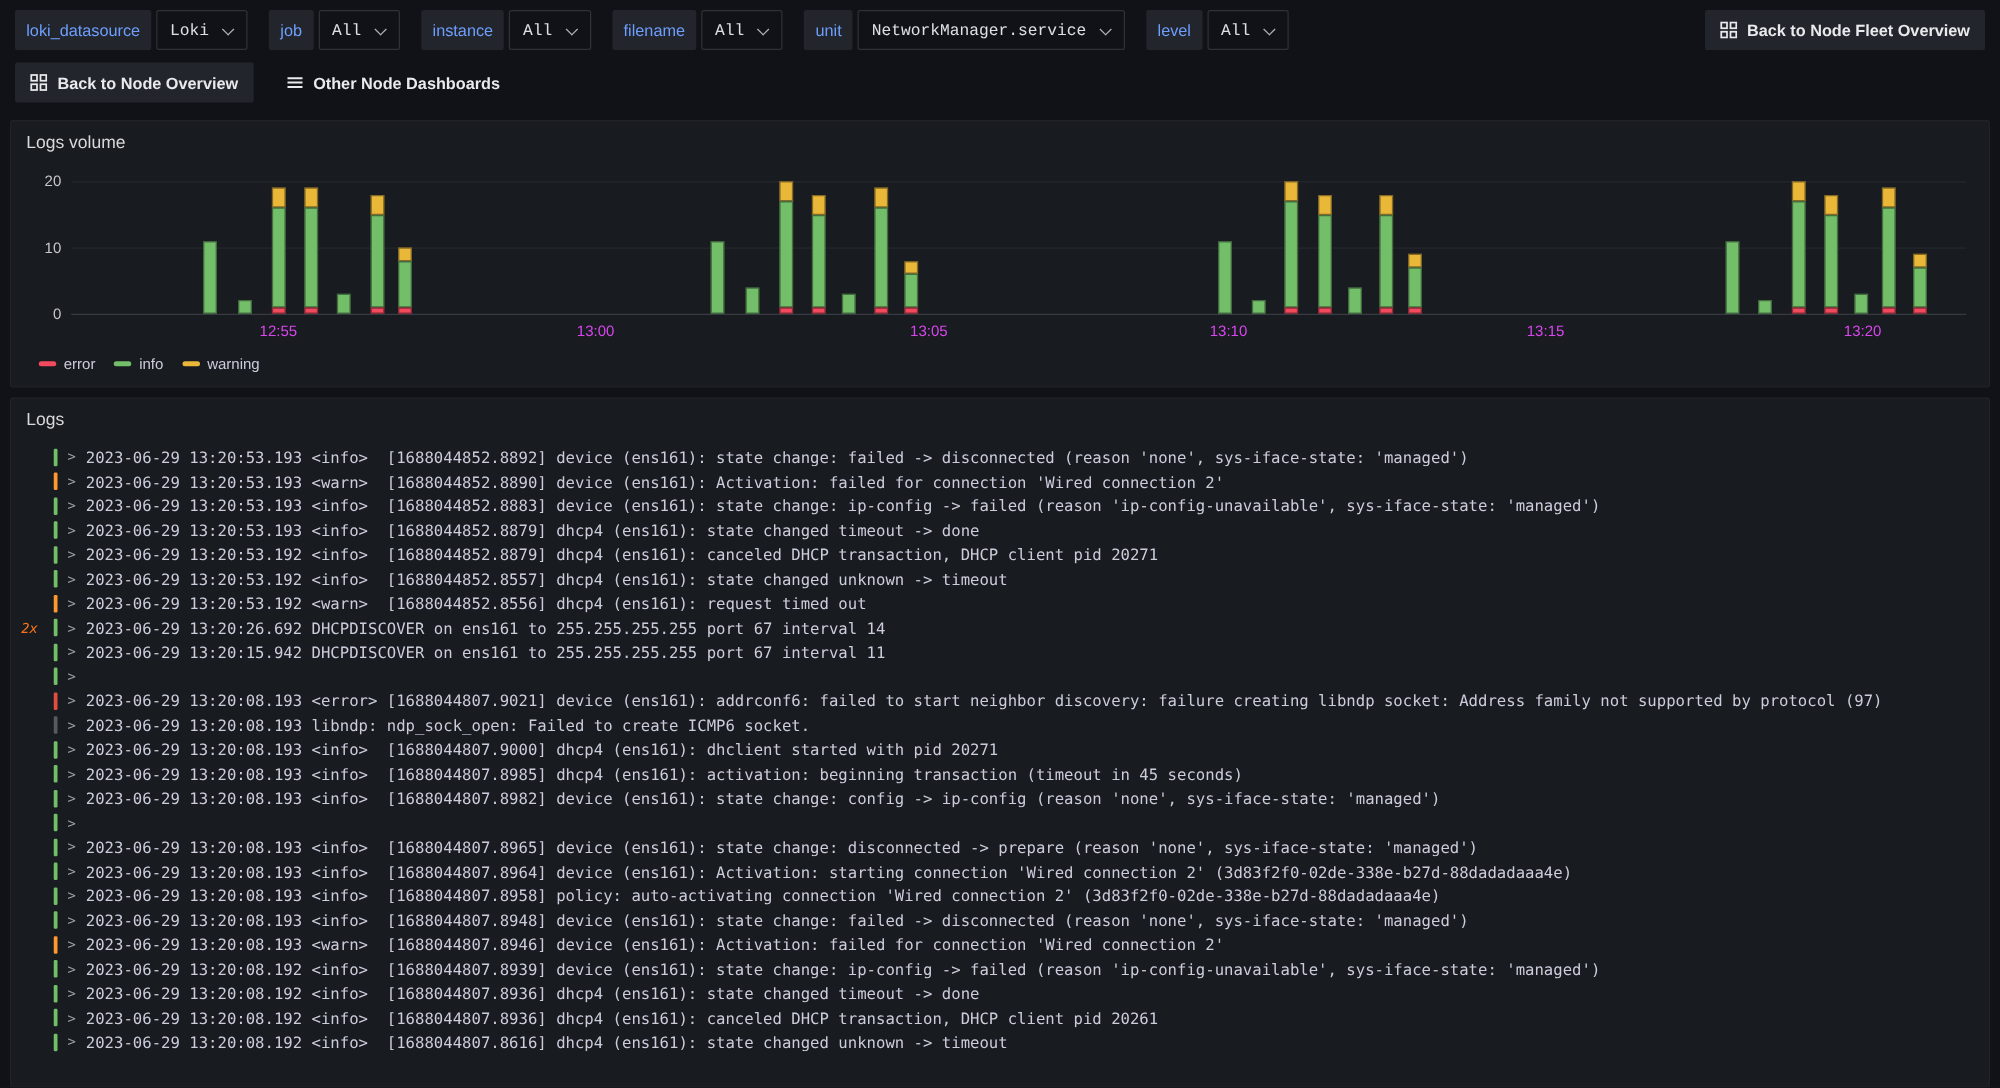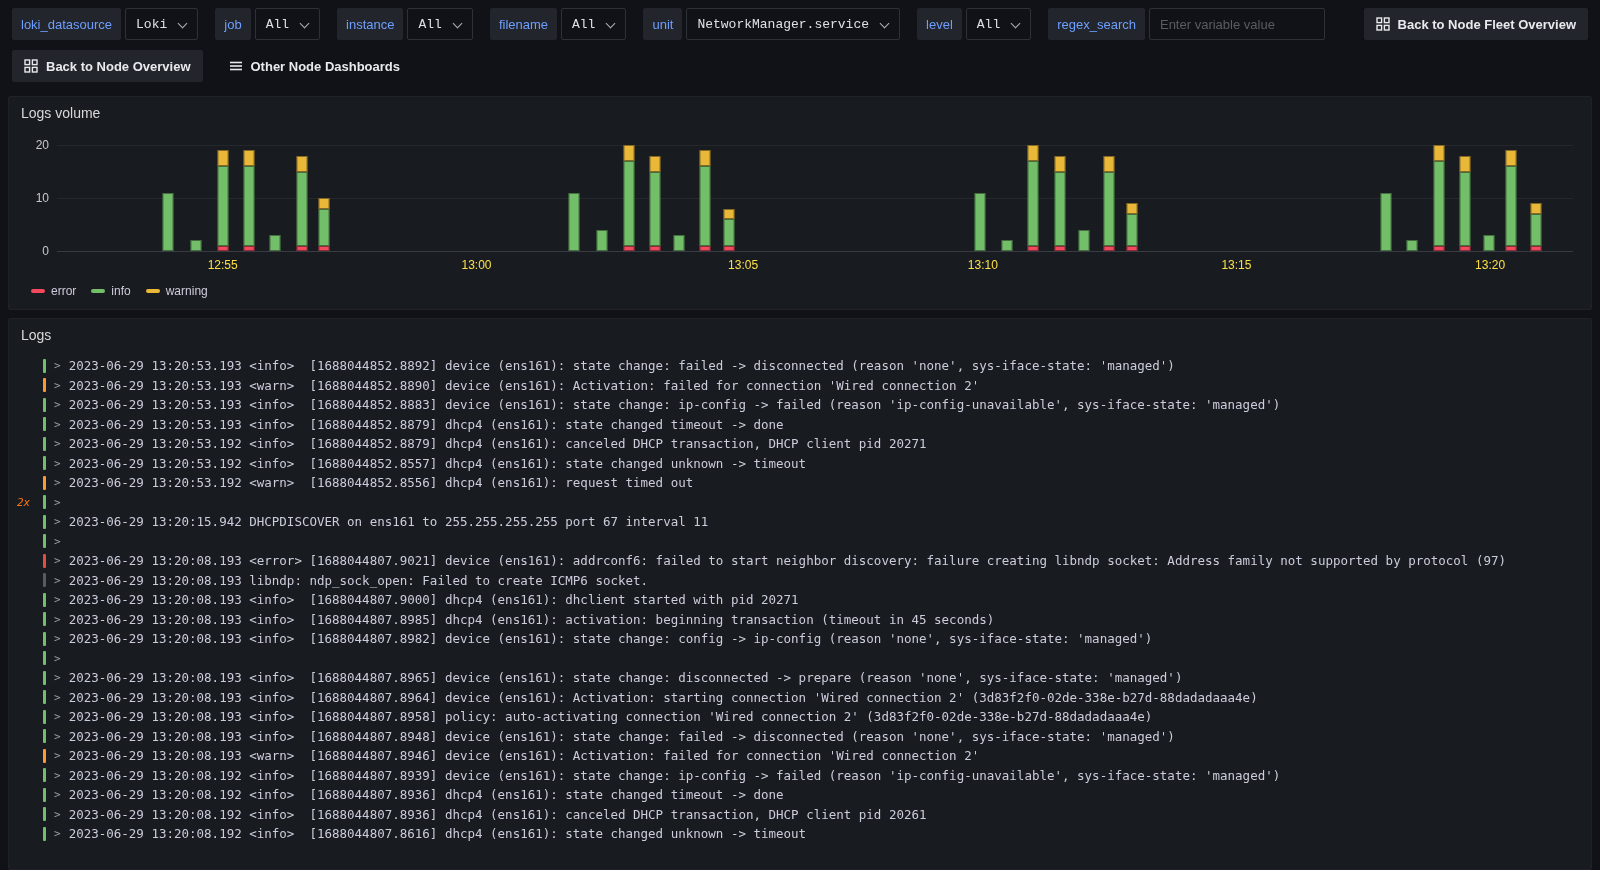--- a/index.html
+++ b/index.html
@@ -42,21 +42,21 @@
   
   .chart-body { padding:0 14px; }
   .plot { position:relative; height:106px; margin-left:34px; margin-right:4px; margin-top:18px;
           border-bottom:1px solid rgba(204,204,220,0.18); }
   .gridline { position:absolute; left:0; right:0; height:1px; background:rgba(204,204,220,0.07); }
   .ylabel { position:absolute; right:calc(100% + 8px); font-size:12px; color:#c7c8cd; line-height:14px; }
   .vbar { position:absolute; bottom:0; width:11px; transform:translateX(-50%);
           display:flex; flex-direction:column; justify-content:flex-end; cursor:pointer; }
   .vbar > div { border:1px solid rgba(10,11,14,0.45); }
   .xaxis { position:relative; height:17px; margin:6px 4px 0 34px; }
-  .xlabel { position:absolute; transform:translateX(-50%); font-size:12px; color:#fde047; }
+  .xlabel { position:absolute; transform:translateX(-50%); font-size:12px; color:#d946ef; }
   .legend { display:flex; align-items:center; gap:15px; margin:9px 0 0 8px; }
   .legend-item { display:flex; align-items:center; gap:6px; cursor:pointer; }
   .legend-dash { width:14px; height:4px; border-radius:2px; display:inline-block; }
   .legend-label { font-size:12px; color:#ccccdc; }
 
   
   .logs-rows { padding:6px 8px 0 8px; }
   .log-row { display:flex; align-items:center; height:19.5px; white-space:pre;
              font-family:"DejaVu Sans Mono",monospace; font-size:12.5px; color:#ccccdc; }
   .log-count { width:26px; flex:none; font-size:11px; color:#f97316;font-style:italic; }
@@ -110,24 +110,20 @@
   </div>
 
   <div class="var-group">
     <div class="var-label">level</div>
     <div class="var-value">
       <span>All</span>
       <span class="caret"></span>
     </div>
   </div>
 
-  <div class="var-group">
-    <div class="var-label">regex_search</div>
-    <input class="var-input" placeholder="Enter variable value" style="">
-  </div>
 
   <button class="btn push-right">
     <span style="display:flex;">
       <svg width="14" height="14" viewBox="0 0 14 14" fill="none" stroke="#e9eaee" stroke-width="1.4">
         <rect x="1" y="1" width="4.6" height="4.6"></rect>
           <rect x="8.4" y="1" width="4.6" height="4.6"></rect>
         <rect x="1" y="8.4" width="4.6" height="4.6"></rect>
           <rect x="8.4" y="8.4" width="4.6" height="4.6"></rect>
       </svg>
     </span>
@@ -314,21 +310,21 @@
 <div class="panel" id="logs-panel">
   <div class="panel-title">Logs</div>
   <div class="logs-rows">
       <div class="log-row"><span class="log-count"></span><span class="log-bar" style="background: rgb(115, 191, 105);"></span><span class="log-chevron">&gt;</span><span class="log-text">2023-06-29 13:20:53.193 &lt;info&gt;  [1688044852.8892] device (ens161): state change: failed -&gt; disconnected (reason 'none', sys-iface-state: 'managed')</span></div>
       <div class="log-row"><span class="log-count"></span><span class="log-bar" style="background: rgb(255, 152, 48);"></span><span class="log-chevron">&gt;</span><span class="log-text">2023-06-29 13:20:53.193 &lt;warn&gt;  [1688044852.8890] device (ens161): Activation: failed for connection 'Wired connection 2'</span></div>
       <div class="log-row"><span class="log-count"></span><span class="log-bar" style="background: rgb(115, 191, 105);"></span><span class="log-chevron">&gt;</span><span class="log-text">2023-06-29 13:20:53.193 &lt;info&gt;  [1688044852.8883] device (ens161): state change: ip-config -&gt; failed (reason 'ip-config-unavailable', sys-iface-state: 'managed')</span></div>
       <div class="log-row"><span class="log-count"></span><span class="log-bar" style="background: rgb(115, 191, 105);"></span><span class="log-chevron">&gt;</span><span class="log-text">2023-06-29 13:20:53.193 &lt;info&gt;  [1688044852.8879] dhcp4 (ens161): state changed timeout -&gt; done</span></div>
       <div class="log-row"><span class="log-count"></span><span class="log-bar" style="background: rgb(115, 191, 105);"></span><span class="log-chevron">&gt;</span><span class="log-text">2023-06-29 13:20:53.192 &lt;info&gt;  [1688044852.8879] dhcp4 (ens161): canceled DHCP transaction, DHCP client pid 20271</span></div>
       <div class="log-row"><span class="log-count"></span><span class="log-bar" style="background: rgb(115, 191, 105);"></span><span class="log-chevron">&gt;</span><span class="log-text">2023-06-29 13:20:53.192 &lt;info&gt;  [1688044852.8557] dhcp4 (ens161): state changed unknown -&gt; timeout</span></div>
       <div class="log-row"><span class="log-count"></span><span class="log-bar" style="background: rgb(255, 152, 48);"></span><span class="log-chevron">&gt;</span><span class="log-text">2023-06-29 13:20:53.192 &lt;warn&gt;  [1688044852.8556] dhcp4 (ens161): request timed out</span></div>
-      <div class="log-row"><span class="log-count">2x</span><span class="log-bar" style="background: rgb(115, 191, 105);"></span><span class="log-chevron">&gt;</span></div>
+      <div class="log-row"><span class="log-count">2x</span><span class="log-bar" style="background: rgb(115, 191, 105);"></span><span class="log-chevron">&gt;</span><span class="log-text">2023-06-29 13:20:26.692 DHCPDISCOVER on ens161 to 255.255.255.255 port 67 interval 14</span></div>
       <div class="log-row"><span class="log-count"></span><span class="log-bar" style="background: rgb(115, 191, 105);"></span><span class="log-chevron">&gt;</span><span class="log-text">2023-06-29 13:20:15.942 DHCPDISCOVER on ens161 to 255.255.255.255 port 67 interval 11</span></div>
       <div class="log-row"><span class="log-count"></span><span class="log-bar" style="background: rgb(115, 191, 105);"></span><span class="log-chevron">&gt;</span></div>
       <div class="log-row"><span class="log-count"></span><span class="log-bar" style="background: rgb(226, 77, 66);"></span><span class="log-chevron">&gt;</span><span class="log-text">2023-06-29 13:20:08.193 &lt;error&gt; [1688044807.9021] device (ens161): addrconf6: failed to start neighbor discovery: failure creating libndp socket: Address family not supported by protocol (97)</span></div>
       <div class="log-row"><span class="log-count"></span><span class="log-bar" style="background: rgb(86, 90, 97);"></span><span class="log-chevron">&gt;</span><span class="log-text">2023-06-29 13:20:08.193 libndp: ndp_sock_open: Failed to create ICMP6 socket.</span></div>
       <div class="log-row"><span class="log-count"></span><span class="log-bar" style="background: rgb(115, 191, 105);"></span><span class="log-chevron">&gt;</span><span class="log-text">2023-06-29 13:20:08.193 &lt;info&gt;  [1688044807.9000] dhcp4 (ens161): dhclient started with pid 20271</span></div>
       <div class="log-row"><span class="log-count"></span><span class="log-bar" style="background: rgb(115, 191, 105);"></span><span class="log-chevron">&gt;</span><span class="log-text">2023-06-29 13:20:08.193 &lt;info&gt;  [1688044807.8985] dhcp4 (ens161): activation: beginning transaction (timeout in 45 seconds)</span></div>
       <div class="log-row"><span class="log-count"></span><span class="log-bar" style="background: rgb(115, 191, 105);"></span><span class="log-chevron">&gt;</span><span class="log-text">2023-06-29 13:20:08.193 &lt;info&gt;  [1688044807.8982] device (ens161): state change: config -&gt; ip-config (reason 'none', sys-iface-state: 'managed')</span></div>
       <div class="log-row"><span class="log-count"></span><span class="log-bar" style="background: rgb(115, 191, 105);"></span><span class="log-chevron">&gt;</span></div>
       <div class="log-row"><span class="log-count"></span><span class="log-bar" style="background: rgb(115, 191, 105);"></span><span class="log-chevron">&gt;</span><span class="log-text">2023-06-29 13:20:08.193 &lt;info&gt;  [1688044807.8965] device (ens161): state change: disconnected -&gt; prepare (reason 'none', sys-iface-state: 'managed')</span></div>
       <div class="log-row"><span class="log-count"></span><span class="log-bar" style="background: rgb(115, 191, 105);"></span><span class="log-chevron">&gt;</span><span class="log-text">2023-06-29 13:20:08.193 &lt;info&gt;  [1688044807.8964] device (ens161): Activation: starting connection 'Wired connection 2' (3d83f2f0-02de-338e-b27d-88dadadaaa4e)</span></div>

